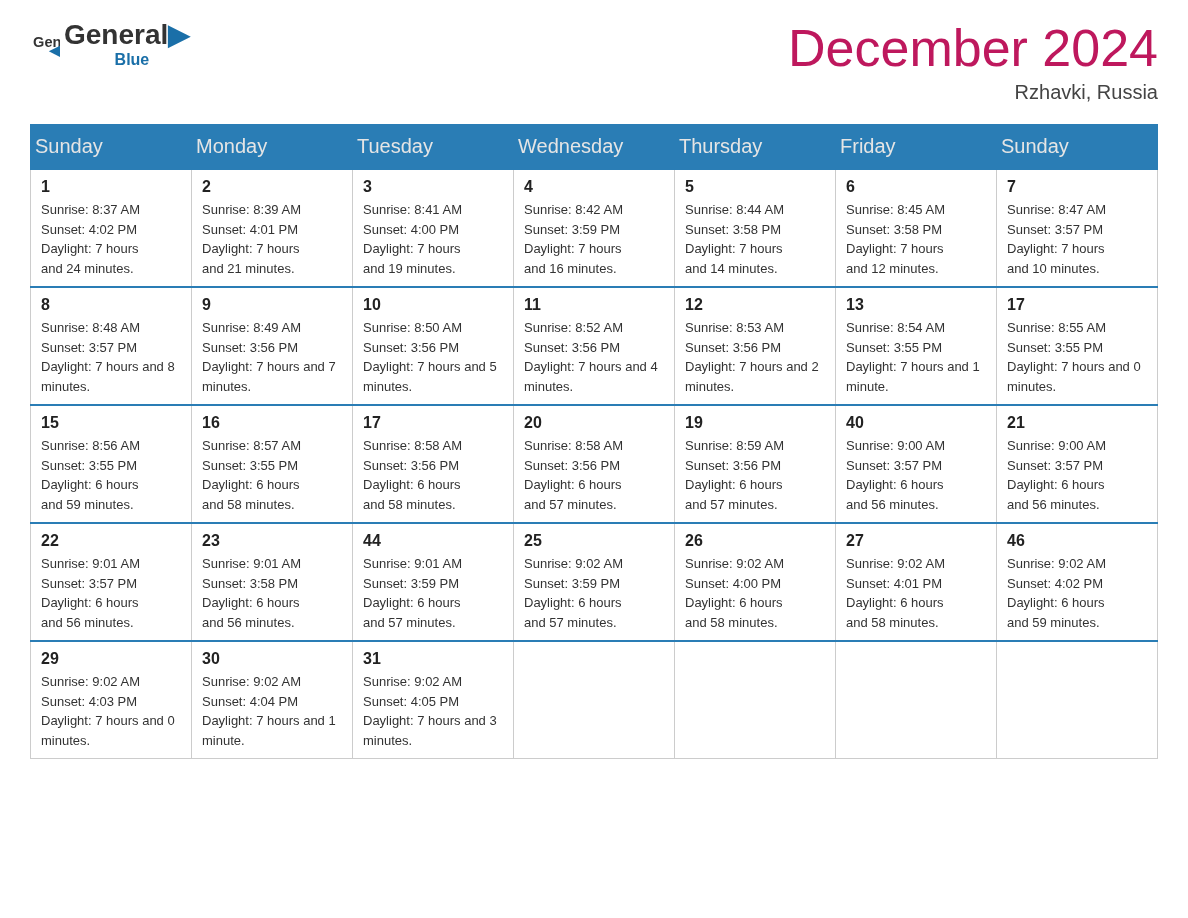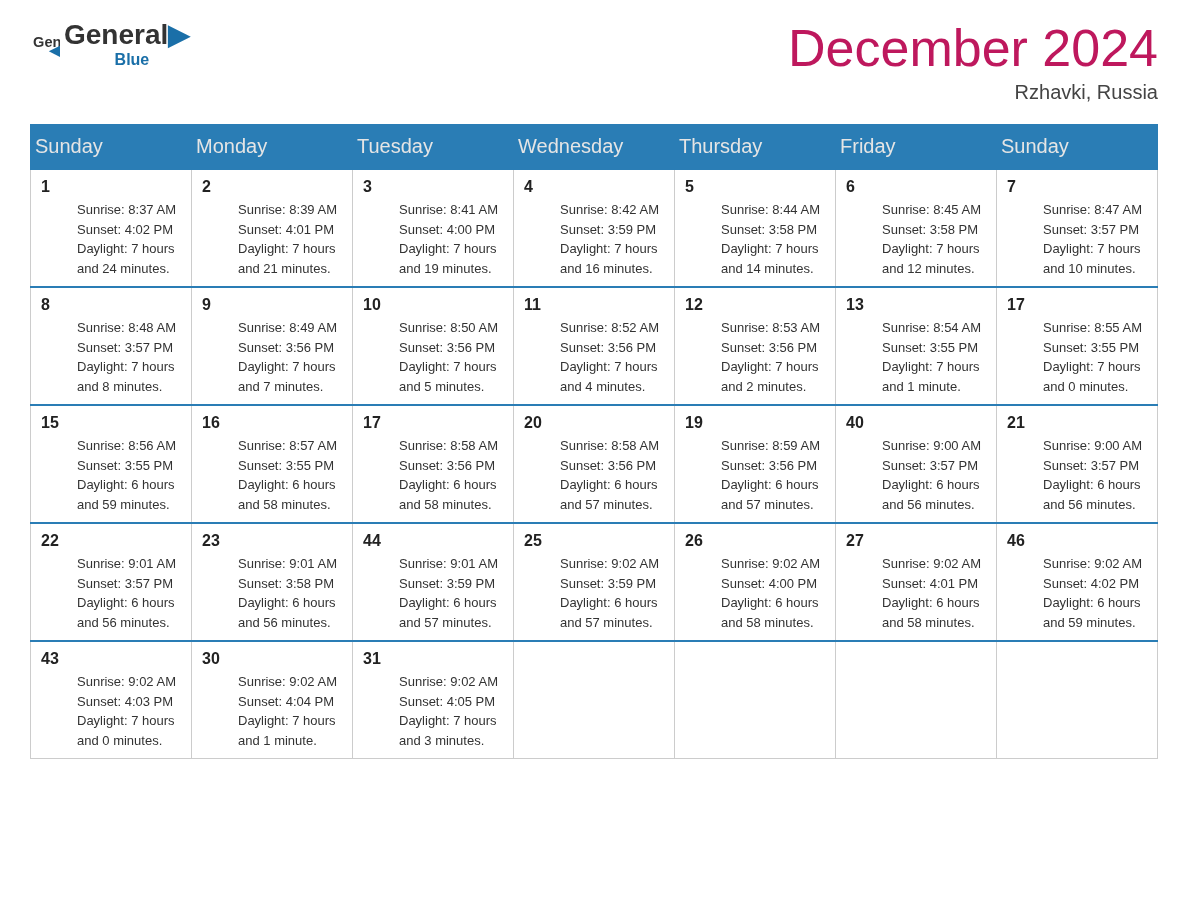--- a/index.html
+++ b/index.html
@@ -68,21 +68,20 @@
       font-size: 16px;
       font-weight: bold;
       color: #222;
       display: block;
       margin-bottom: 4px;
     }
     .day-info {
       font-size: 13px;
       color: #333;
       line-height: 1.5;
-      margin-left: 36px;
     }
     .empty-cell {
       background: #fff;
     }
     tr.week-row td {
       border-top: 2px solid #2a7db5;
     }
   </style>
 </head>
 <body>
@@ -344,21 +343,21 @@
         <span class="day-num">46</span>
         <div class="day-info">
           Sunrise: 9:02 AM<br>
           Sunset: 4:02 PM<br>
           Daylight: 6 hours and&nbsp;59 minutes.
         </div>
       </td>
       </tr>
       <tr class="week-row">
         <td>
-        <span class="day-num">43</span>
+        <span class="day-num">29</span>
         <div class="day-info">
           Sunrise: 9:02 AM<br>
           Sunset: 4:03 PM<br>
           Daylight: 7 hours and&nbsp;0 minutes.
         </div>
       </td>
         <td>
         <span class="day-num">30</span>
         <div class="day-info">
           Sunrise: 9:02 AM<br>

